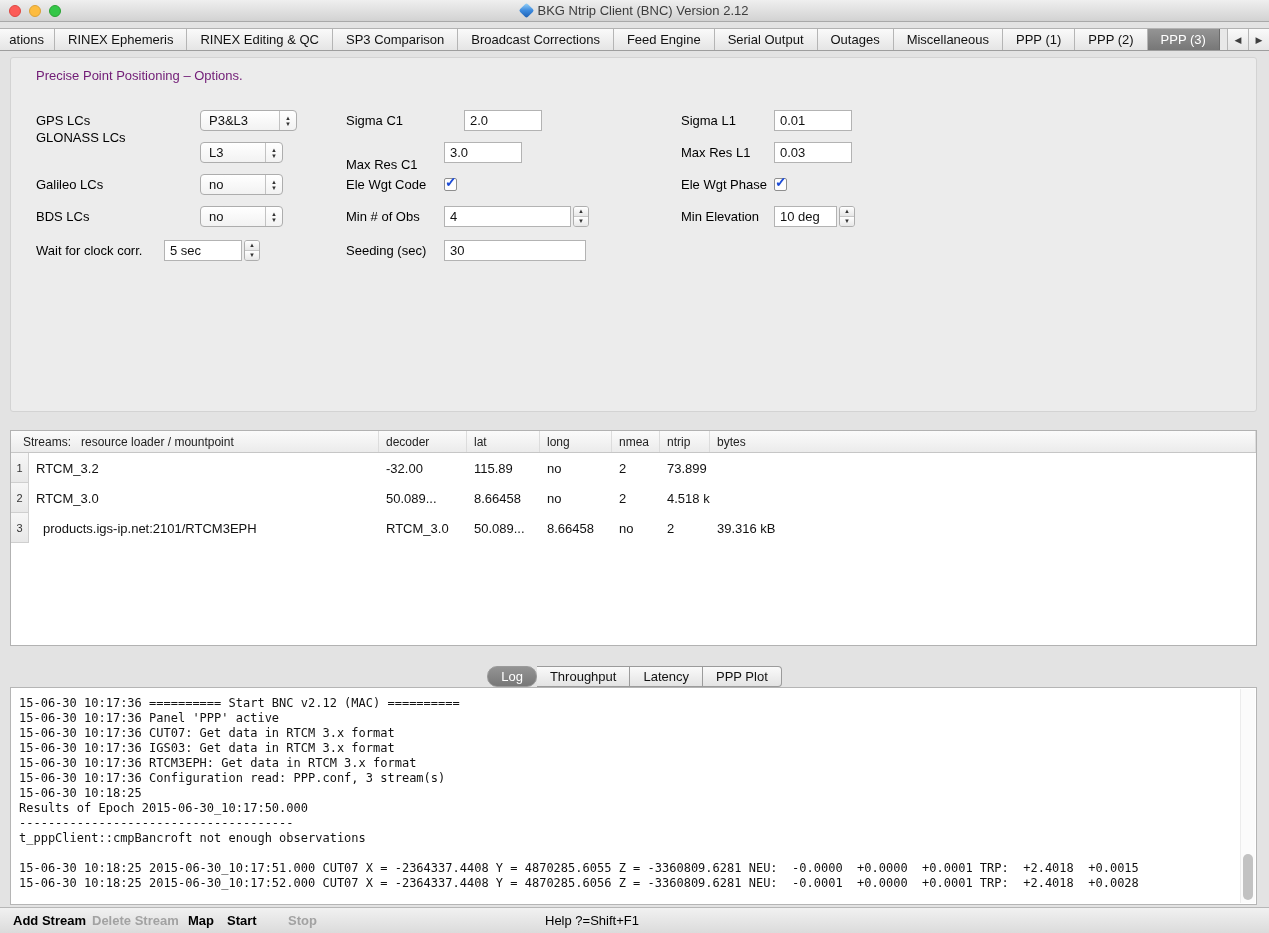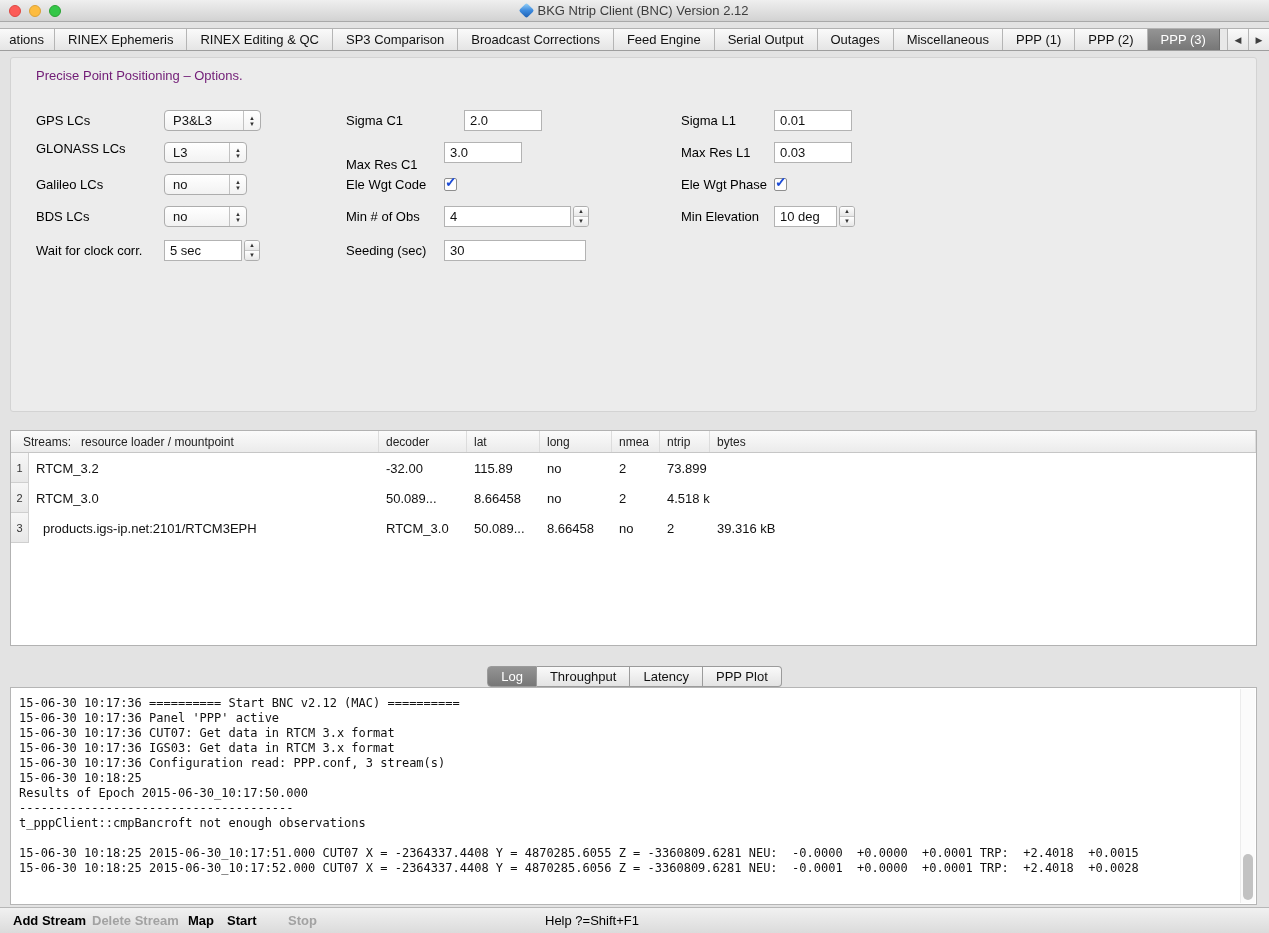--- a/index.html
+++ b/index.html
@@ -32,21 +32,21 @@
     color:#3f3f3f; background:linear-gradient(#fafafa,#e5e5e5); border-left:1px solid #b5b5b5; }
 
   
   .options-panel { position:absolute; left:10px; top:57px; width:1247px; height:355px;
     background:#ececec; border:1px solid #d3d3d3; border-radius:3px; }
   .panel-title { position:absolute; left:25px; top:10px; font-size:13px; color:#701a75; }
   .opt-label { position:absolute; height:21px; line-height:21px; font-size:13px; color:#000; white-space:nowrap; }
   .text-input { position:absolute; height:21px; border:1px solid #b3b3b3; background:#fff;
     font:13px "Liberation Sans",sans-serif; padding:0 5px; color:#111; }
   .combo { position:absolute; height:21px; background:linear-gradient(#ffffff,#f2f2f2);
-    border:1px solid #adadad; border-radius:4px; display:flex; align-items:stretch; }
+    border:1px solid #adadad; border-radius:4px; display:flex; align-items:stretch;margin-left:36px; }
   .combo-val { flex:1; display:flex; align-items:center; padding-left:8px; font-size:13px; }
   .combo-btn { width:17px; border-left:1px solid #c2c2c2; display:flex; flex-direction:column;
     align-items:center; justify-content:center; }
   .combo-btn i, .steppers i { font-style:normal; font-size:6px; line-height:6px; color:#333; }
   .spin { position:absolute; height:21px; display:flex; }
   .spin input { border:1px solid #b3b3b3; background:#fff; font:13px "Liberation Sans",sans-serif;
     padding:0 5px; height:21px; color:#111; }
   .steppers { width:16px; height:21px; margin-left:2px; display:flex; flex-direction:column;
     border:1px solid #aeaeae; border-radius:3px; overflow:hidden; }
   .steppers i { flex:1; text-align:center; line-height:9px; background:linear-gradient(#fff,#e7e7e7); }
@@ -69,21 +69,21 @@
   .td.rownum { padding:0; justify-content:center; font-size:11px; color:#333;
     background:linear-gradient(#f6f6f6,#e8e8e8); border-right:1px solid #cfcfcf; border-bottom:1px solid #cfcfcf; }
   .td.mount { padding-left:14px; }
 
   
   .btabs { position:absolute; top:666px; left:0; width:1269px; height:21px; display:flex; justify-content:center; }
   .btab { height:21px; line-height:19px; padding:0 13px; font-size:13px; color:#111;
     background:linear-gradient(#fafafa,#e3e3e3); border:1px solid #9b9b9b; border-left:none; white-space:nowrap; }
   .btab:first-child { border-left:1px solid #9b9b9b; border-radius:4px 0 0 4px; }
   .btab:last-child { border-radius:0 4px 4px 0; }
-  .btab.selected { background:linear-gradient(#949494,#777777); color:#fff; }
+  .btab.selected { background:linear-gradient(#949494,#777777); color:#fff;border-radius:10px; }
 
   
   .log-panel { position:absolute; left:10px; top:687px; width:1247px; height:218px;
     background:#fff; border:1px solid #b5b5b5; overflow:hidden; }
   .log-lines { padding:8px 0 0 8px; font:12px "DejaVu Sans Mono", monospace; color:#111; }
   .log-line { height:15px; white-space:pre; }
   .vscroll { position:absolute; top:1px; right:1px; bottom:1px; width:15px; background:#fbfbfb;
     border-left:1px solid #ececec; }
   .vthumb { position:absolute; left:2px; right:2px; bottom:3px; height:46px; border-radius:5px; background:#c2c2c2; }
 
@@ -134,21 +134,21 @@
 
   <div class="opt-label" style="left:25px;top:52px;">GPS LCs</div>
   <div class="combo" style="left:153px;top:52px;width:97px;">
     <span class="combo-val">P3&amp;L3</span>
     <span class="combo-btn">
         <i>▲</i>
         <i>▼</i>
       </span>
   </div>
 
-  <div class="opt-label" style="left:25px;top:80px;">GLONASS LCs</div>
+  <div class="opt-label" style="left:25px;top:69px;">GLONASS LCs</div>
   <div class="combo" style="left:153px;top:84px;width:83px;">
     <span class="combo-val">L3</span>
     <span class="combo-btn">
         <i>▲</i>
         <i>▼</i>
       </span>
   </div>
 
   <div class="opt-label" style="left:25px;top:116px;">Galileo LCs</div>
   <div class="combo" style="left:153px;top:116px;width:83px;">
@@ -270,20 +270,21 @@
   <div class="btab">Latency</div>
   <div class="btab">PPP Plot</div>
 </div>
 
 <div class="log-panel">
   <div class="log-lines">
     <div class="log-line">15-06-30 10:17:36 ========== Start BNC v2.12 (MAC) ==========</div>
     <div class="log-line">15-06-30 10:17:36 Panel 'PPP' active</div>
     <div class="log-line">15-06-30 10:17:36 CUT07: Get data in RTCM 3.x format</div>
     <div class="log-line">15-06-30 10:17:36 IGS03: Get data in RTCM 3.x format</div>
+    <div class="log-line">15-06-30 10:17:36 RTCM3EPH: Get data in RTCM 3.x format</div>
     <div class="log-line">15-06-30 10:17:36 Configuration read: PPP.conf, 3 stream(s)</div>
     <div class="log-line">15-06-30 10:18:25</div>
     <div class="log-line">Results of Epoch 2015-06-30_10:17:50.000</div>
     <div class="log-line">--------------------------------------</div>
     <div class="log-line">t_pppClient::cmpBancroft not enough observations</div>
     <div class="log-line"></div>
     <div class="log-line">15-06-30 10:18:25 2015-06-30_10:17:51.000 CUT07 X = -2364337.4408 Y = 4870285.6055 Z = -3360809.6281 NEU:  -0.0000  +0.0000  +0.0001 TRP:  +2.4018  +0.0015</div>
     <div class="log-line">15-06-30 10:18:25 2015-06-30_10:17:52.000 CUT07 X = -2364337.4408 Y = 4870285.6056 Z = -3360809.6281 NEU:  -0.0001  +0.0000  +0.0001 TRP:  +2.4018  +0.0028</div>
   </div>
   <div class="vscroll">

